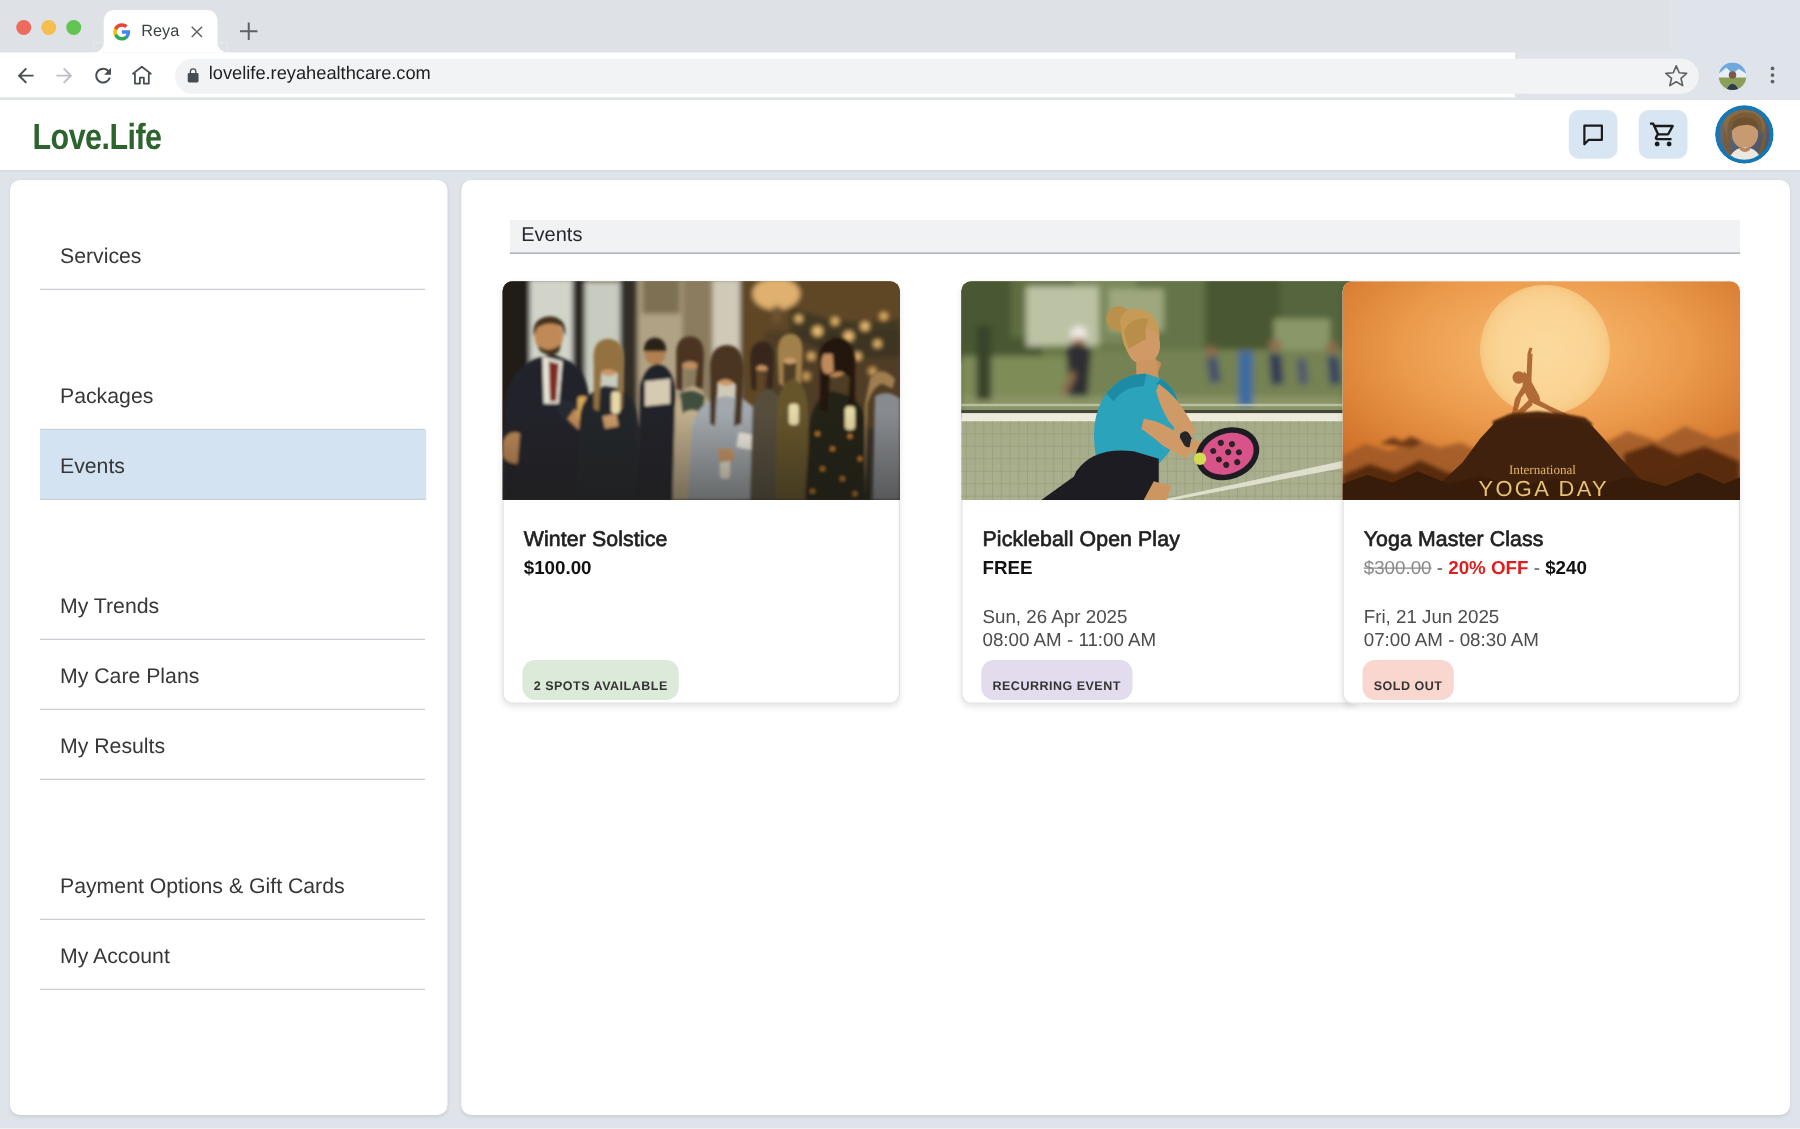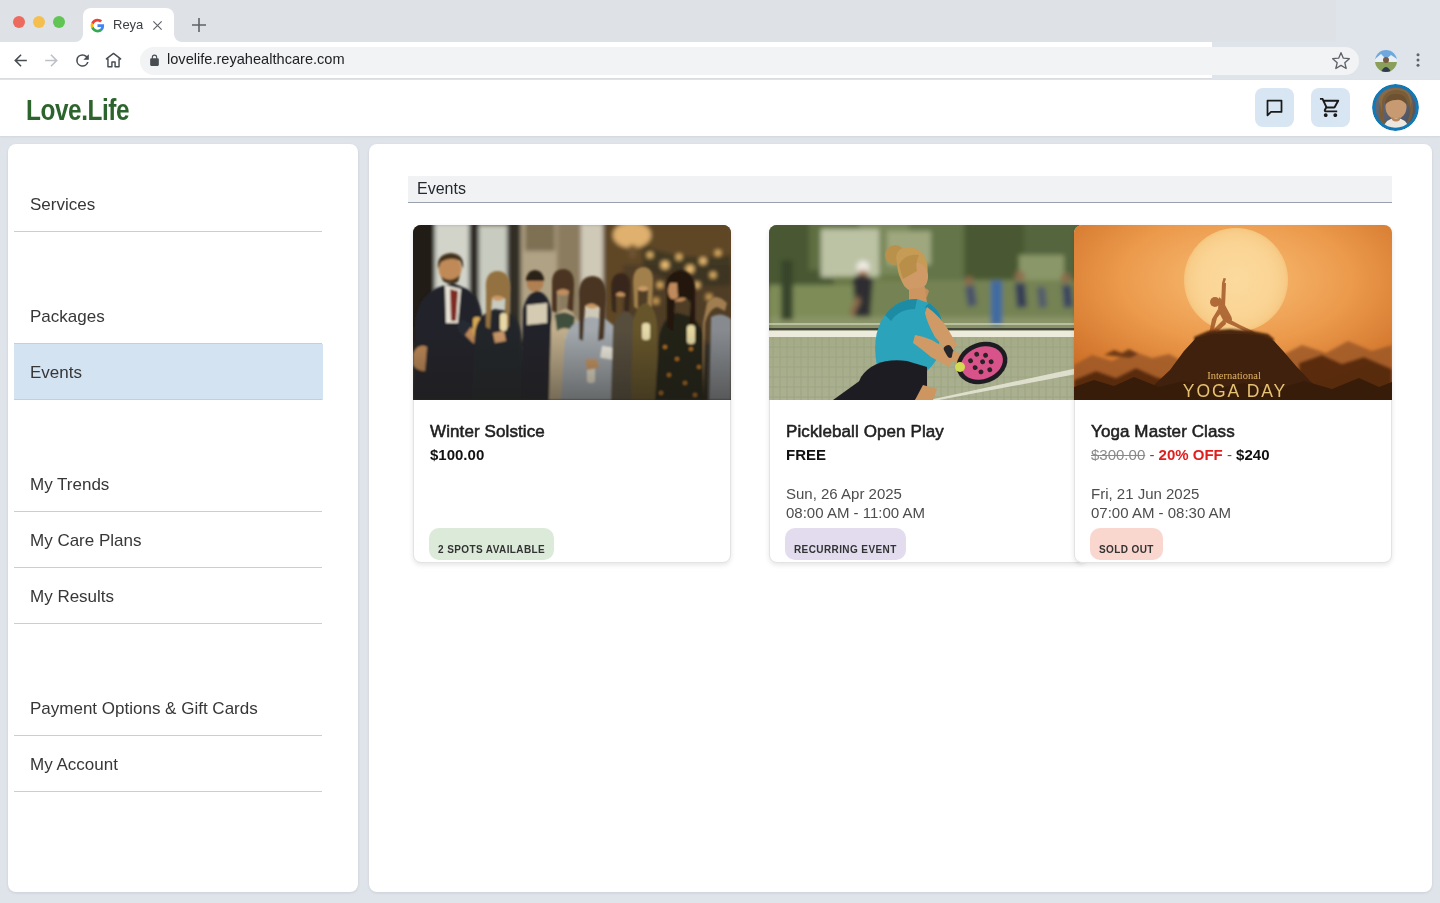--- a/index.html
+++ b/index.html
@@ -13,21 +13,21 @@
   #addrbar { position:absolute; left:0; top:42px; width:1212px; height:37px; background:#fff; border-bottom:1px solid #dadce0; }
   #urlpill { position:absolute; left:140px; top:5px; width:1219px; height:28px; border-radius:14px; background:#f1f3f4; }
   #urltxt { position:absolute; left:167px; top:9px; font-size:14.6px; color:#202124; letter-spacing:0px; }
   
   #pagehead { position:absolute; left:0; top:80px; width:1440px; height:56px; background:#fff; box-shadow:0 1px 2px rgba(0,0,0,0.06); }
   #logo { position:absolute; left:26px; top:14px; font-size:29px; font-weight:bold; color:#2d642d; letter-spacing:-0.5px; transform:scaleX(0.84); transform-origin:left center; }
   .hbtn { position:absolute; top:8px; width:39px; height:39px; background:#d8e6f3; border-radius:8px; }
   #avatar { position:absolute; left:1372px; top:84px; width:47px; height:47px; border-radius:50%; overflow:hidden; }
   
   #sidebar { position:absolute; left:8px; top:144px; width:350px; height:748px; background:#fff; border-radius:8px; box-shadow:0 1px 3px rgba(0,0,0,0.09); }
-  .mitem { position:absolute; left:6px; width:309px; height:56px;text-align:right; }
+  .mitem { position:absolute; left:24px; width:309px; height:56px;text-align:right; }
   .mitem .lbl { position:absolute; left:16px; top:19px; font-size:17px; color:#373737; }
   .mitem .sep { position:absolute; left:0; bottom:0; width:308px; height:1px; background:#c9ced4; }
   .mitem.active { background:#d3e3f1; }
   
   #main { position:absolute; left:369px; top:144px; width:1063px; height:748px; background:#fff; border-radius:8px; box-shadow:0 1px 3px rgba(0,0,0,0.09); }
   #evbar { position:absolute; left:39px; top:32px; width:984px; height:27px; background:#f1f2f4; border-bottom:1px solid #98a1ad; }
   #evbar span { position:absolute; left:9px; top:4px; font-size:16px; color:#24292f; }
   .card { position:absolute; top:81px; width:318px; height:338px; background:#fff; border:1px solid #e3e3e3; border-radius:8px; box-shadow:0 2px 5px rgba(0,0,0,0.10); }
   .card svg.pic { position:absolute; left:-1px; top:-1px; border-radius:8px 8px 0 0; }
   .ctitle { position:absolute; left:16px; top:196px; font-size:17px; font-weight:400; color:#1f1f1f; -webkit-text-stroke:0.55px #1f1f1f; letter-spacing:0.1px; }
@@ -178,21 +178,21 @@
       <div class="mitem" style="top: 592px;">
         <span class="lbl">My Account</span>
         <span class="sep"></span>
       </div>
     </div>
 
   <div id="main">
     <div id="evbar">
         <span>Events</span>
       </div>
-    <div class="card" style="left:44px;">
+    <div class="card" style="left:33px;">
       <svg class="pic" width="318" height="175" viewBox="0 0 318 175">
         <defs>
           <filter id="b2" x="-10%" y="-10%" width="120%" height="120%">
               <feGaussianBlur stdDeviation="2.2"></feGaussianBlur>
             </filter>
           <filter id="b1" x="-10%" y="-10%" width="120%" height="120%">
               <feGaussianBlur stdDeviation="1.1"></feGaussianBlur>
             </filter>
           <linearGradient id="vig1" x1="0" y1="0" x2="0" y2="1">
               <stop offset="60%" stop-color="#1c1a16" stop-opacity="0"></stop>

